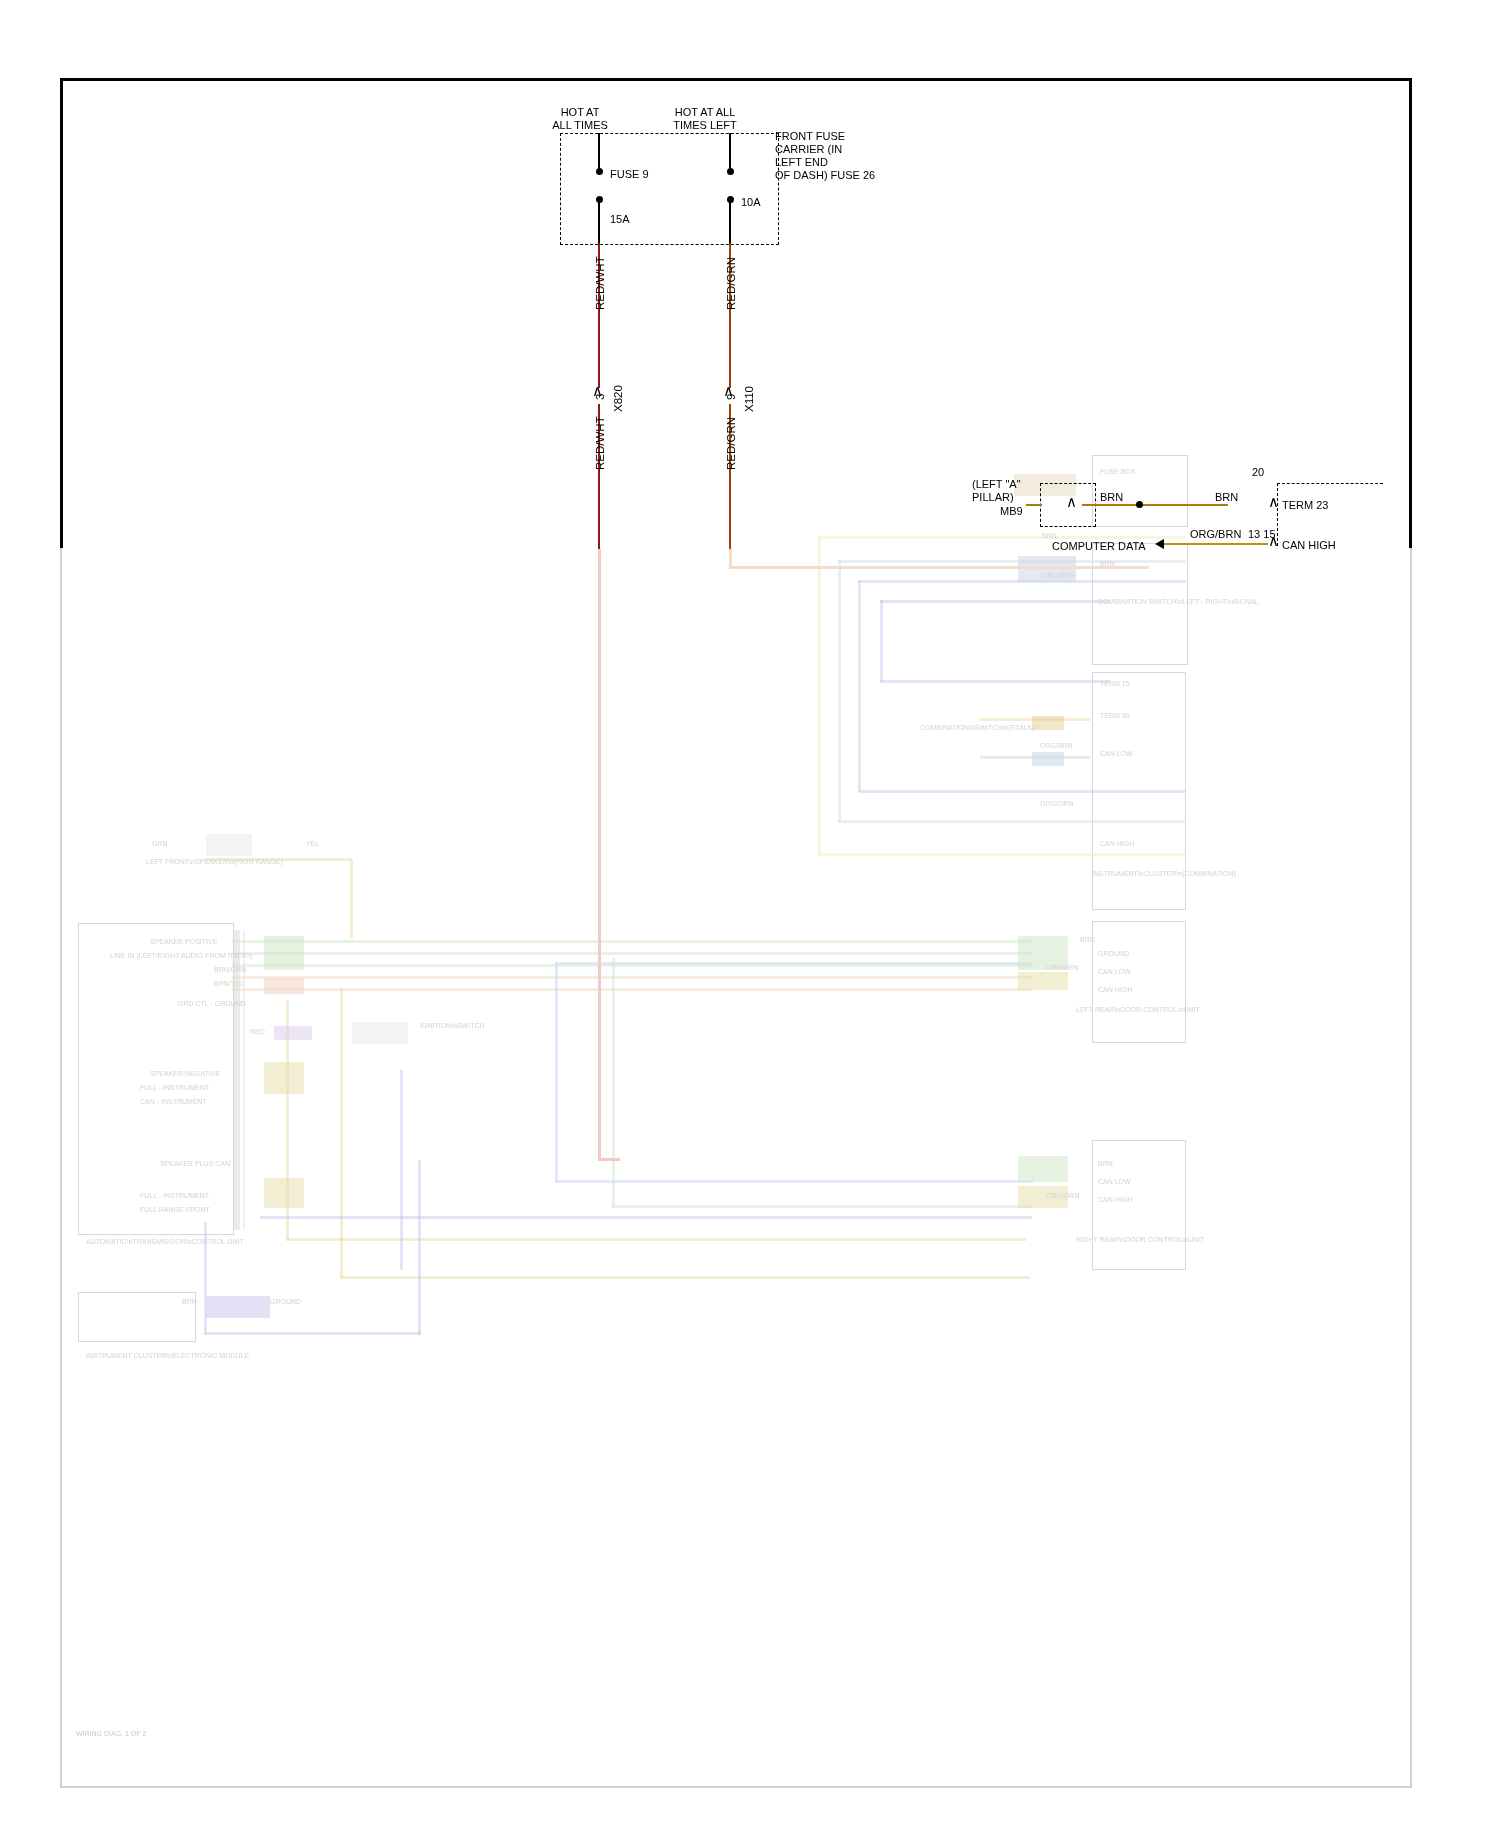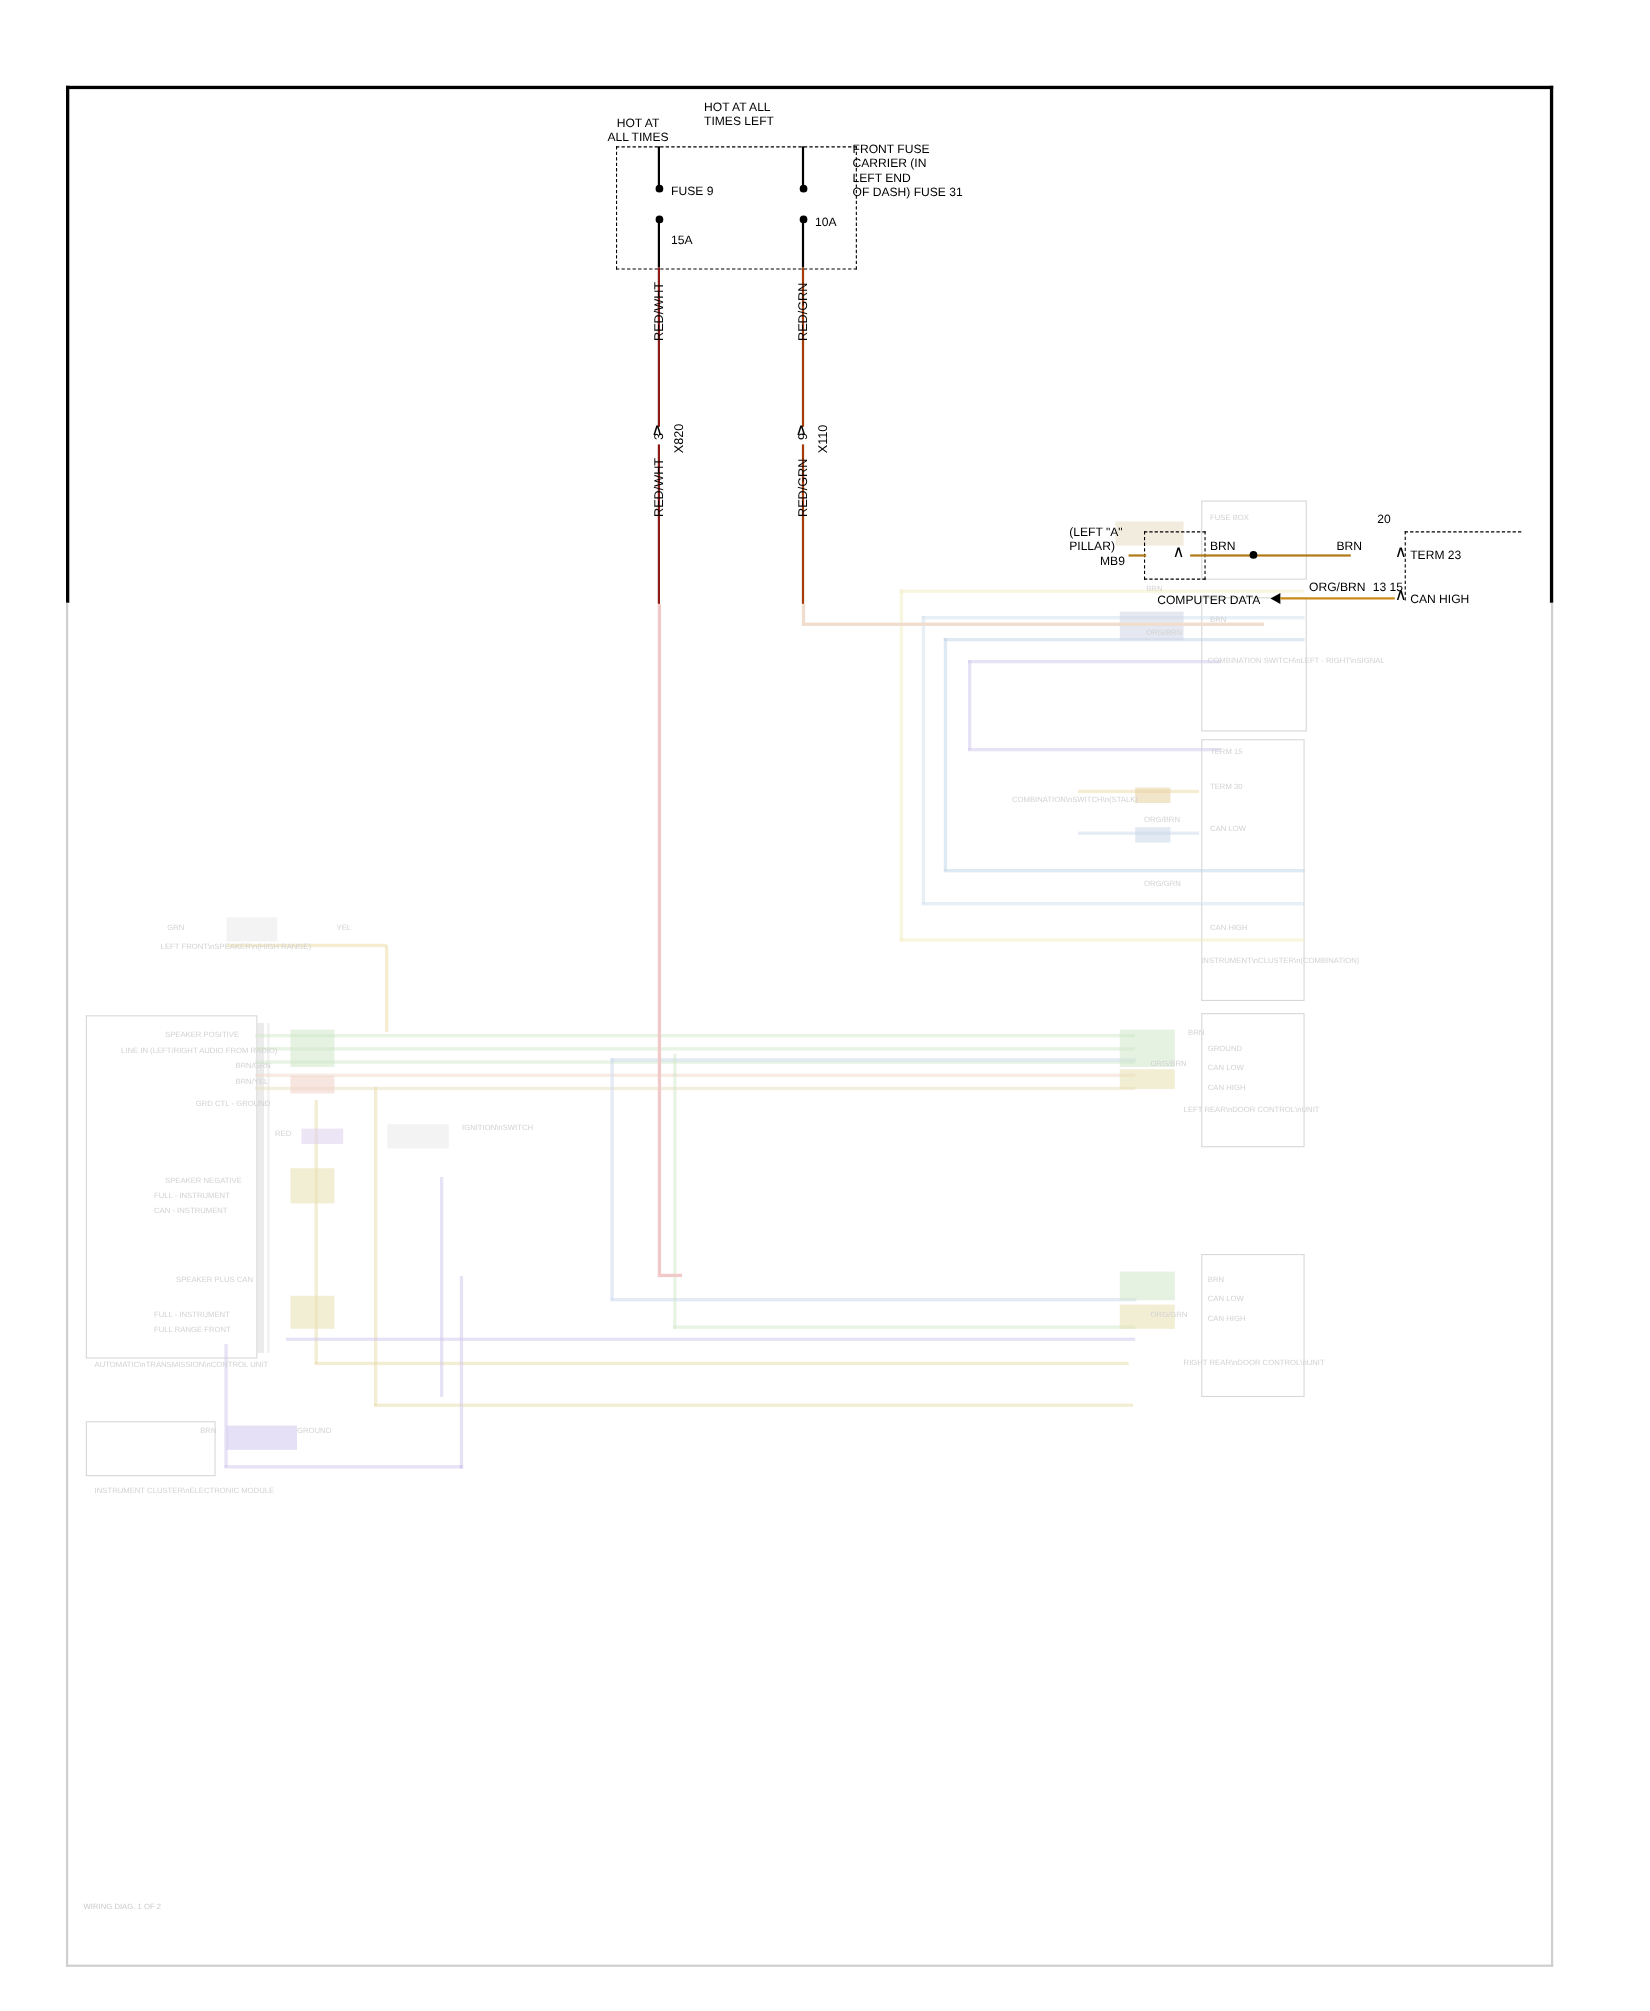--- a/index.html
+++ b/index.html
@@ -158,41 +158,41 @@
 </div>
 
 <div class="lbl c" style="left:520px;top:106px;width:120px;text-align:center;">HOT AT
 ALL TIMES</div>
 
 <div class="dashbox" style="left:560px;top:133px;width:217px;height:110px;"></div>
 
 <div class="lbl" style="left:775px;top:130px;">FRONT FUSE
 CARRIER (IN
 LEFT END
-OF DASH) FUSE 31</div>
+OF DASH) FUSE 26</div>
 
 <div class="wire" style="left:598px;top:133px;width:2px;height:38px;background:#000;"></div>
 <div class="dot" style="left:596px;top:168px;"></div>
 <div class="dot" style="left:596px;top:196px;"></div>
 <div class="wire" style="left:598px;top:199px;width:2px;height:44px;background:#000;"></div>
 <div class="lbl" style="left:610px;top:168px;">FUSE 9</div>
 <div class="lbl" style="left:610px;top:213px;">15A</div>
 
 <div class="wire" style="left:598px;top:243px;width:2px;height:145px;background:#8c1b18;"></div>
 <div class="chev" style="left:592px;top:383px;">∧</div>
 <div class="wire" style="left:598px;top:404px;width:2px;height:145px;background:#8c1b18;"></div>
 <div class="wire" style="left:598px;top:549px;width:3px;height:612px;background:#f2c9c9;"></div>
 <div class="wire" style="left:598px;top:1158px;width:22px;height:3px;background:#f2c9c9;"></div>
 
 <div class="vlbl" style="left:594px;top:310px;">RED/WHT</div>
 <div class="vlbl" style="left:594px;top:470px;">RED/WHT</div>
 <div class="vlbl" style="left:594px;top:400px;">3</div>
 <div class="vlbl" style="left:612px;top:412px;">X820</div>
 
-<div class="lbl c" style="left:640px;top:92px;width:130px;text-align:left;">HOT AT ALL
+<div class="lbl c" style="left:640px;top:106px;width:130px;text-align:center;">HOT AT ALL
 TIMES LEFT</div>
 
 <div class="wire" style="left:729px;top:133px;width:2px;height:38px;background:#000;"></div>
 <div class="dot" style="left:727px;top:168px;"></div>
 <div class="dot" style="left:727px;top:196px;"></div>
 <div class="wire" style="left:729px;top:199px;width:2px;height:44px;background:#000;"></div>
 <div class="lbl" style="left:741px;top:196px;">10A</div>
 
 <div class="wire" style="left:729px;top:243px;width:2px;height:145px;background:#a33c06;"></div>
 <div class="chev" style="left:723px;top:383px;">∧</div>

